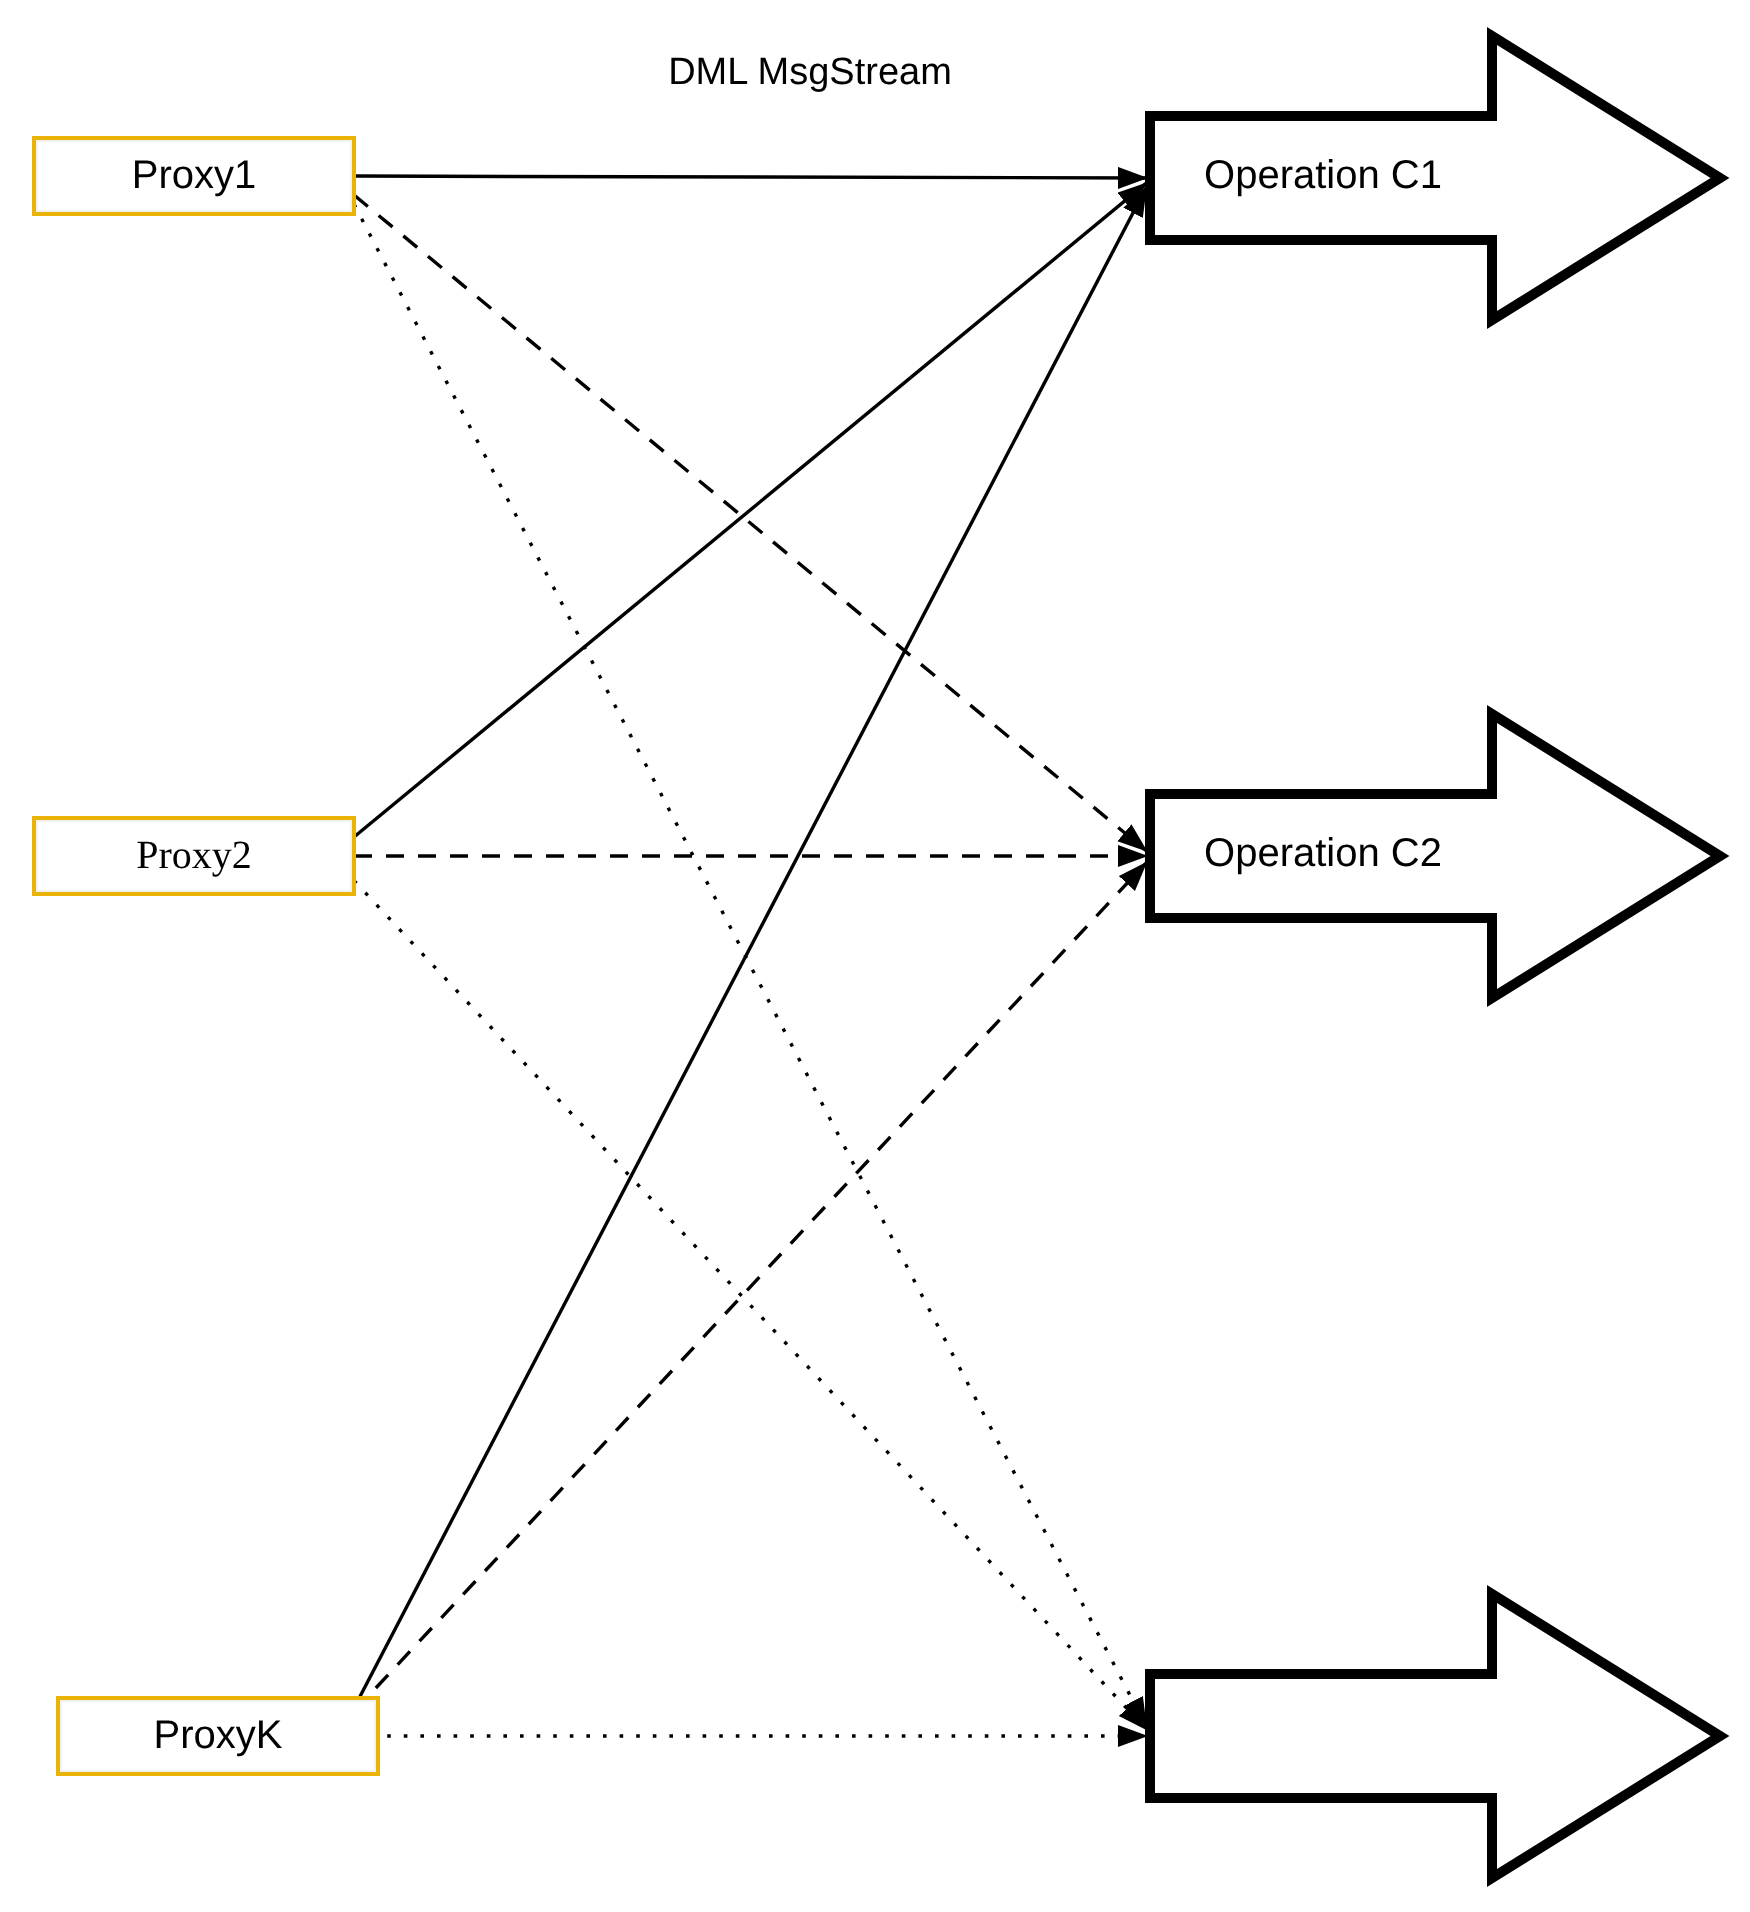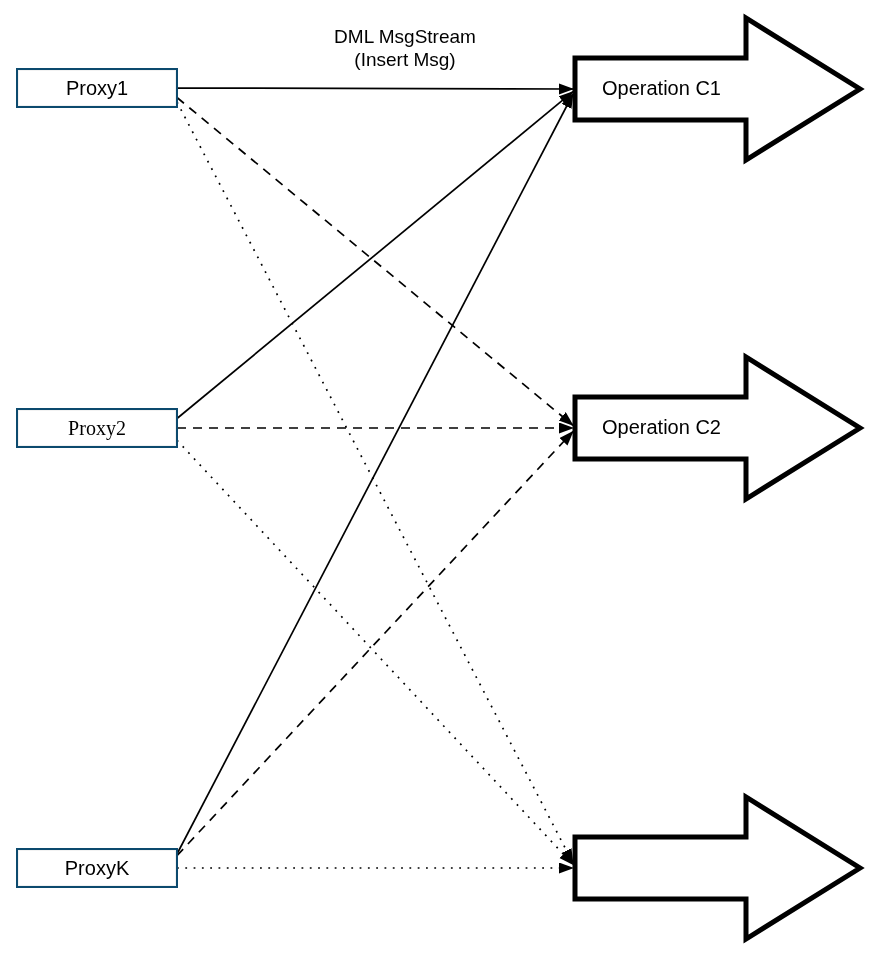--- a/index.html
+++ b/index.html
@@ -31,32 +31,32 @@
     font-size: 19px;
     line-height: 23px;
     color: #000000;
   }
   .title span { display: block; }
   .proxy-box {
     position: absolute;
     left: 16px;
     width: 158px;
     height: 36px;
-    border: 2px solid #0c4a6e;
+    border: 2px solid #eab308;
     background: #ffffff;
     display: flex;
     align-items: center;
     justify-content: center;
     font-size: 20px;
     color: #000000;
     box-shadow: inset 0 0 0 1px #f2f2f2;
   }
   .proxy-box.p1 { top: 68px; }
   .proxy-box.p2 { top: 408px; font-family: Liberation Serif, serif; }
-  .proxy-box.pk { top: 848px; }
+  .proxy-box.pk { top: 848px; margin-left: 12px; }
   .stream-label {
     position: absolute;
     left: 580px;
     width: 163px;
     text-align: center;
     font-size: 20px;
     color: #000000;
   }
   .stream-label.s1 { top: 77px; }
   .stream-label.s2 { top: 416px; }
@@ -92,21 +92,20 @@
         <line x1="177" y1="868" x2="573" y2="868" stroke="#000000" stroke-width="1.7" fill="none" stroke-dasharray="1.8 6.5" marker-end="url(#arrowhead)"></line>
       </g>
 
     <polygon class="block-arrow" points="575,58 746,58 746,18 860,89 746,160 746,120 575,120"></polygon>
     <polygon class="block-arrow" points="575,397 746,397 746,357 860,428 746,499 746,459 575,459"></polygon>
     <polygon class="block-arrow" points="575,837 746,837 746,797 860,868 746,939 746,899 575,899"></polygon>
   </svg>
 
   <div class="title">
     <span>DML MsgStream</span>
-    <span>(Insert Msg)</span>
   </div>
 
   <div class="proxy-box p1">
     <span>Proxy1</span>
   </div>
   <div class="proxy-box p2">
     <span>Proxy2</span>
   </div>
   <div class="proxy-box pk">
     <span>ProxyK</span>

